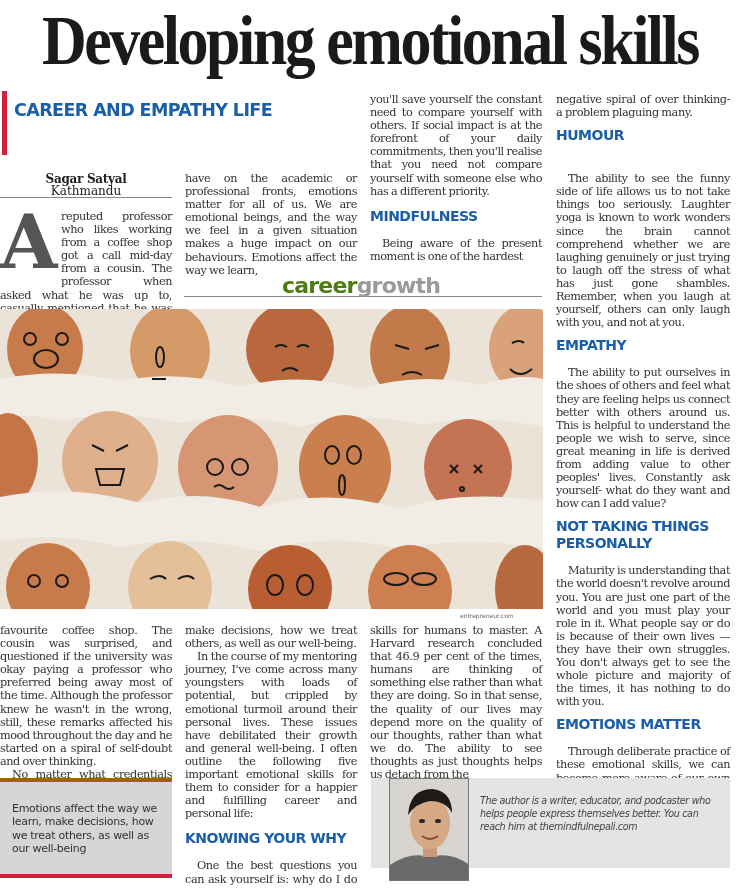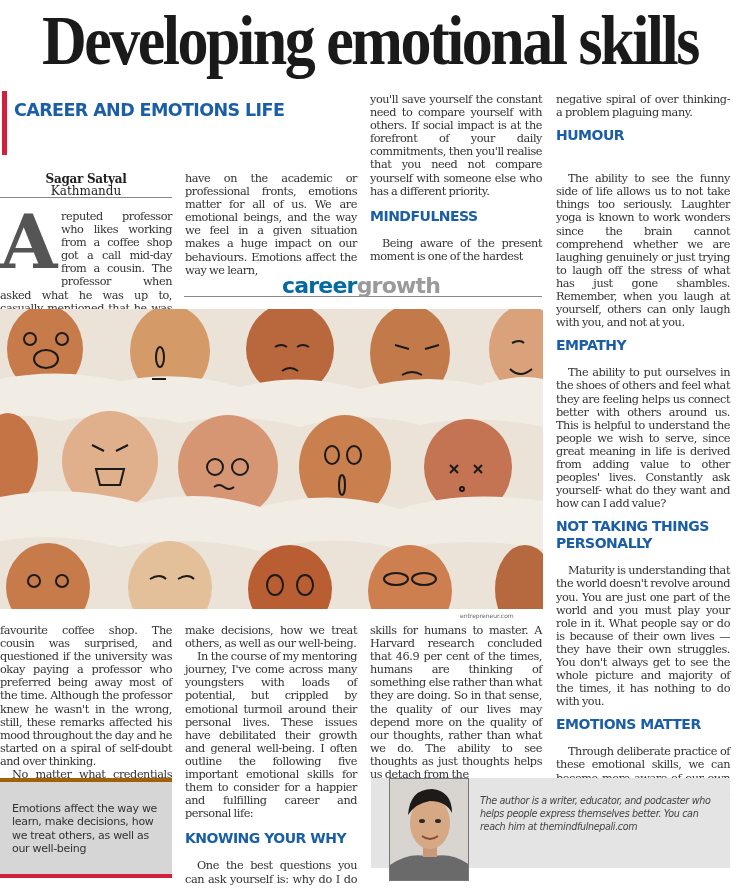--- a/index.html
+++ b/index.html
@@ -32,21 +32,21 @@
 
   .dropcap { float: left; font-family: "DejaVu Serif", serif; font-size: 74px; line-height: 56px;
     height: 66px; margin: 4px 4px 0 0; color: #555; font-weight: bold; }
 
   .subhead { font-family: "DejaVu Sans", sans-serif; font-weight: bold; color: #1a5ea8;
     font-size: 14px; line-height: 17px; letter-spacing: -0.5px; text-align: left; word-spacing: 0; }
 
   .logo-rule { position: absolute; left: 184px; top: 296px; width: 358px; height: 1px; background: #888; }
   .logo { position: absolute; left: 282px; top: 274px; font-family: "DejaVu Sans", sans-serif;
     font-weight: bold; font-size: 22px; letter-spacing: -0.8px; line-height: 24px; }
-  .logo .red { color: #0369a1; }
+  .logo .red { color: #4d7c0f; }
   .logo .gray { color: #9a9a9a; }
 
   .photo { position: absolute; left: 0; top: 309px; width: 543px; height: 300px; overflow: hidden;
     background: #e8e0d6; }
   .photo svg { display: block; }
   .credit { position: absolute; left: 460px; top: 612px; font-family: "DejaVu Sans", sans-serif;
     font-size: 6px; color: #666; }
 
   .pullquote { position: absolute; left: 0; top: 778px; width: 172px; height: 100px; background: #d6d6d6;
     border-top: 4px solid #a16207; border-bottom: 4px solid #d21f3c; }
@@ -60,21 +60,21 @@
   .bio-text { position: absolute; left: 480px; top: 794px; width: 245px; font-family: "DejaVu Sans", sans-serif;
     font-style: italic; font-size: 9.6px; line-height: 13px; color: #444; letter-spacing: -0.35px; }
 </style>
 </head>
 <body>
 
 <div class="headline">Developing emotional skills</div>
 
 <div class="kicker-bar"></div>
 <div class="kicker">
-  <div>CAREER AND EMOTIONS LIFE</div>
+  <div>CAREER AND EMPATHY LIFE</div>
 </div>
 
 <div class="byline">
   <div class="name">Sagar Satyal</div>
   <div>Kathmandu</div>
 </div>
 <div class="byline-rule"></div>
 
 <div class="col" style="left:0; top:210px; width:172px;">
   <span class="dropcap">A</span>

